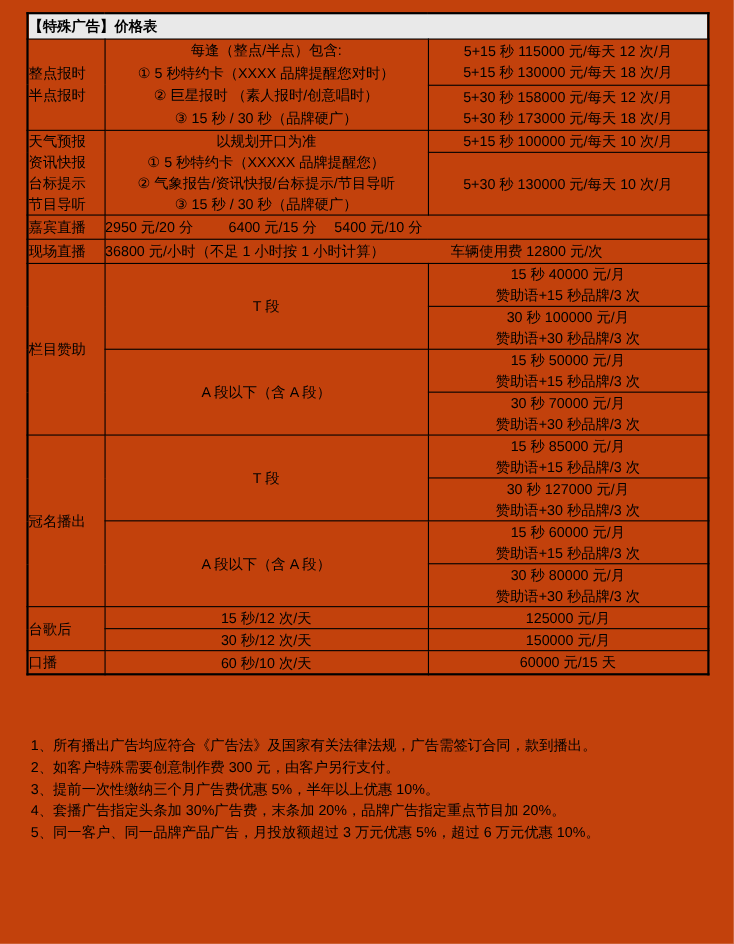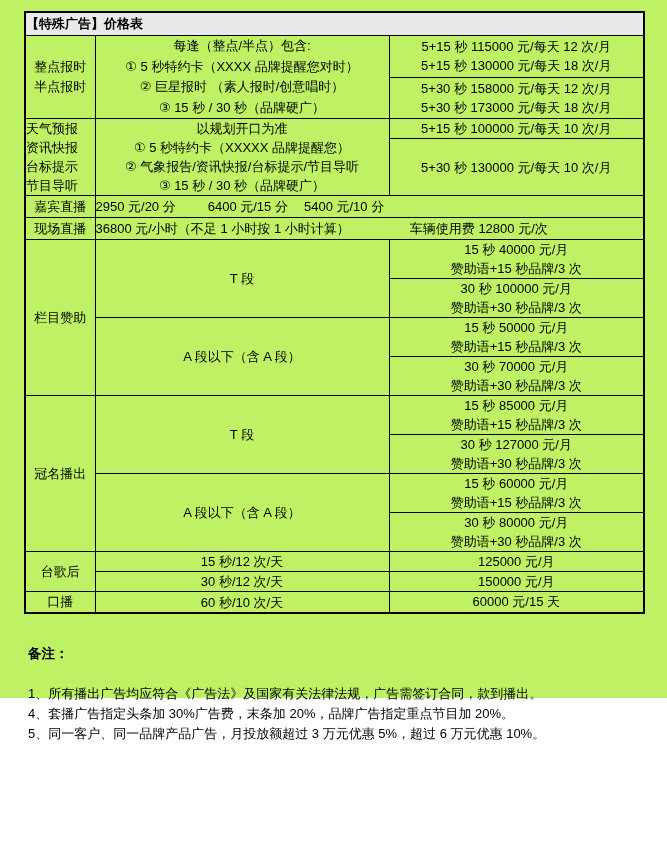--- a/index.html
+++ b/index.html
@@ -2,21 +2,21 @@
 <html><head>
 <meta charset="utf-8">
 <style>
   html,body{margin:0;padding:0;}
   body{
     width:667px;height:858px;background:#ffffff;position:relative;
     font-family:"Liberation Sans","DejaVu Sans",sans-serif;
     color:#000;
     -webkit-font-smoothing:none;
   }
-  .page{position:absolute;left:0;top:0;width:667px;height:698px;background:#bef264;text-decoration:underline;}
+  .page{position:absolute;left:0;top:0;width:667px;height:858px;background:#c2410c;text-decoration:underline;}
 
   table.price{
     position:absolute;left:24px;top:11px;width:619px;
     border-collapse:collapse;table-layout:fixed;
     border:2px solid #000;
   }
   table.price td{
     border:1px solid #000;
     padding:0;
     font-size:13px;
@@ -24,21 +24,21 @@
     overflow:hidden;
   }
   td.hdr-cell{
     background:#e9e9e9;
     font-weight:bold;
     font-size:15px;
     height:22px;
     padding-left:42px;
     text-align:left;
   }
-  td.lbl{text-align:center;line-height:20px;}
+  td.lbl{line-height:20px;}
   td.lbl4{text-align:left;line-height:19px;}
   td.desc{text-align:center;padding-left:7px;}
   td.desc div{line-height:20.5px;white-space:nowrap;}
   td.desc2 div{line-height:19px;}
   td.price-cell{text-align:center;}
   td.price-cell div{line-height:19px;white-space:nowrap;}
   td.ctr{text-align:center;line-height:19px;}
   .h40{height:40px;}
   .h19{height:19px;}
   .h56{height:56px;}
@@ -204,21 +204,22 @@
 
     <tr>
       <td class="lbl h20">口播</td>
       <td class="ctr h20">60 秒/10 次/天</td>
       <td class="price-cell h20">60000 元/15 天</td>
     </tr>
   </tbody>
     </table>
 
   <div class="notes">
-    <div class="notes-title">备注：</div>
     <div class="notes-list">
       <div>1、所有播出广告均应符合《广告法》及国家有关法律法规，广告需签订合同，款到播出。</div>
+      <div>2、如客户特殊需要创意制作费 300 元，由客户另行支付。</div>
+      <div>3、提前一次性缴纳三个月广告费优惠 5%，半年以上优惠 10%。</div>
       <div>4、套播广告指定头条加 30%广告费，末条加 20%，品牌广告指定重点节目加 20%。</div>
       <div>5、同一客户、同一品牌产品广告，月投放额超过 3 万元优惠 5%，超过 6 万元优惠 10%。</div>
     </div>
   </div>
 
 </div>
 
 </body></html>

